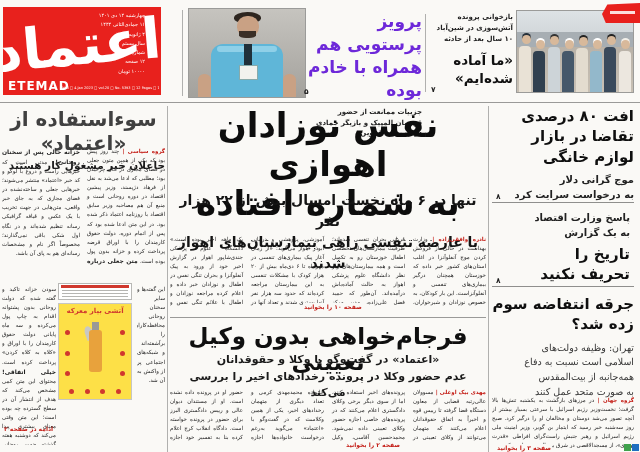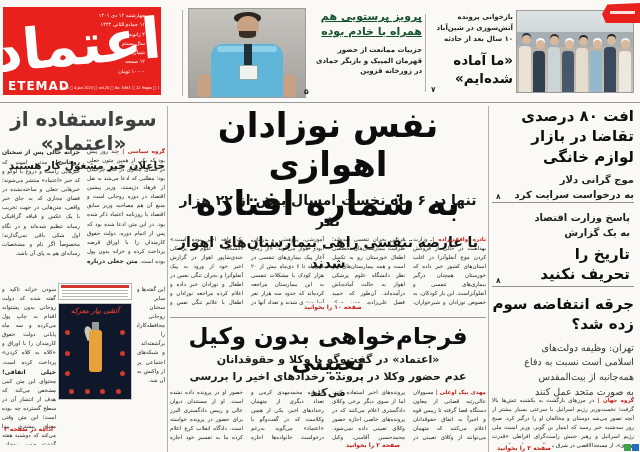--- a/index.html
+++ b/index.html
@@ -53,21 +53,21 @@
   .wfig:nth-child(7){--s:#fff;background:#31404f;}
   .wfig:nth-child(8){--s:#26303a;background:#e9e2d6;height:92%;}
 
   
   .corner-ribbon{top:3px;right:0;width:38px;height:20px;background:#e8211d;
       clip-path:polygon(0 55%,14% 8%,100% 0,100% 100%,10% 100%);}
   .ribbon-line{position:absolute;top:8px;right:5px;width:25px;height:3px;background:rgba(255,255,255,.85);}
 
   
   .kh-story{left:302px;top:10px;width:120px;height:86px;}
-  .kh-title{font-size:11px;font-weight:bold;color:#14532d;line-height:1.35;text-align:right;text-decoration:underline;}
+  .kh-title{font-size:17px;font-weight:bold;color:#6d28d9;line-height:1.35;text-align:right;}
   .kh-sub{font-size:7px;font-weight:bold;color:#222;line-height:1.55;text-align:right;margin-top:5px;}
   .pagenum{position:absolute;bottom:0;left:2px;font-size:7.5px;font-weight:bold;color:#222;}
 
   .sh-story{left:429px;top:12px;width:84px;height:82px;}
   .sh-kicker{font-size:7px;font-weight:bold;color:#222;line-height:1.55;text-align:right;}
   .sh-title{font-size:13.5px;font-weight:bold;color:#111;line-height:1.35;text-align:right;margin-top:6px;}
 
   
   .left-col{left:2px;top:107px;width:163px;height:345px;}
   .ls-title{font-size:20px;font-weight:bold;text-align:center;color:#404040;}
@@ -77,22 +77,22 @@
   .ls-strip-l{position:absolute;left:0;top:178px;width:54px;height:160px;}
   .ls-strip-r{position:absolute;left:135px;top:178px;width:28px;height:165px;}
   .ls-ref{position:absolute;left:2px;top:318px;font-size:6px;}
   .mini-head{font-weight:bold;font-size:6px;}
 
   .tweet{position:absolute;left:56px;top:176px;width:74px;height:17px;background:#fff;
       border:1px solid #b8b8b5;box-sizing:border-box;}
   .tweet-bar{position:absolute;top:1px;left:2px;right:2px;height:3px;background:#d0382e;}
   .tweet-lines{position:absolute;top:6px;left:3px;right:3px;bottom:2px;
       background:repeating-linear-gradient(180deg,#b5b5b2 0 1px,transparent 1px 3px);}
-  .infog{position:absolute;left:56px;top:196px;width:74px;height:97px;background:#0f172a;
-      border:1px solid #c6c6c3;box-sizing:border-box;font-style:italic;}
+  .infog{position:absolute;left:56px;top:196px;width:74px;height:97px;background:#fde047;
+      border:1px solid #c6c6c3;box-sizing:border-box;}
   .infog-title{position:absolute;top:3px;left:0;right:0;text-align:center;font-size:7px;
       font-weight:bold;color:#d0382e;}
   .bottle{position:absolute;left:30px;top:26px;width:13px;height:42px;background:#e8a23c;border-radius:3px;}
   .bottle-cap{position:absolute;left:33px;top:18px;width:7px;height:9px;background:#9a9a96;}
   .bottle-flame{position:absolute;left:26px;top:22px;width:8px;height:14px;background:#c8c8c4;border-radius:50% 50% 0 0;transform:rotate(-20deg);}
   .dotcol{position:absolute;top:26px;width:5px;height:46px;display:flex;flex-direction:column;justify-content:space-between;}
   .dotcol-l{left:6px;} .dotcol-r{right:6px;}
   .dot{width:5px;height:5px;border-radius:50%;background:#d0382e;}
   .dotrow{position:absolute;bottom:5px;left:10px;right:10px;display:flex;justify-content:space-between;}
 

